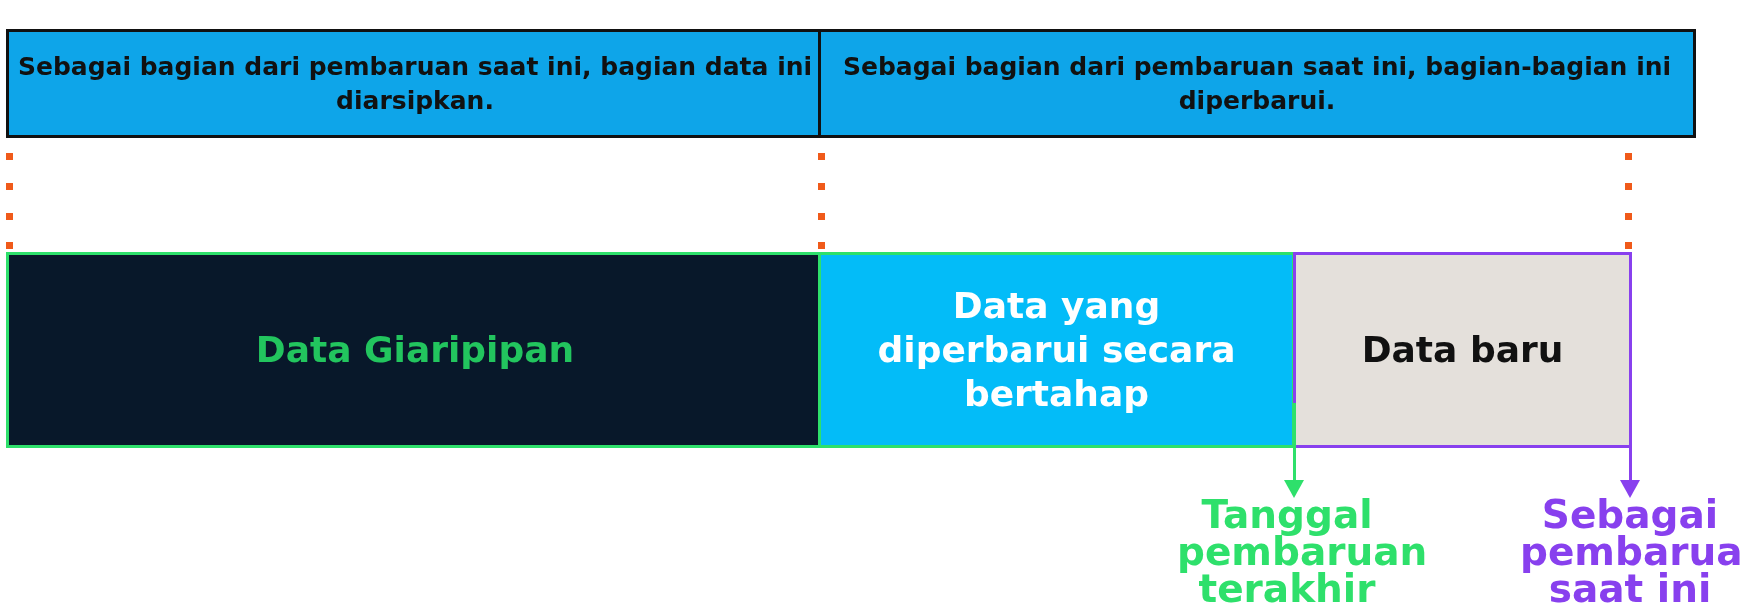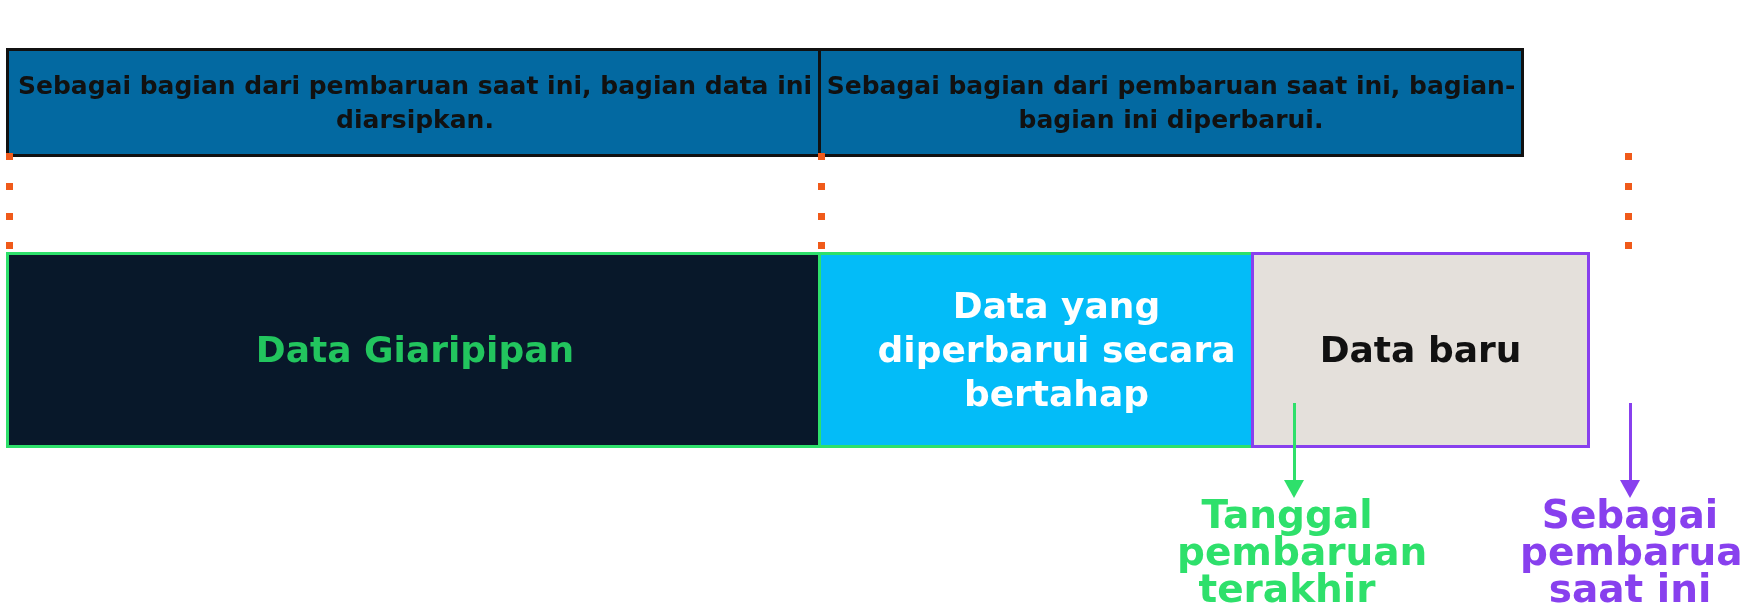--- a/index.html
+++ b/index.html
@@ -1,42 +1,42 @@
 <!DOCTYPE html>
 <html><head>
 <meta charset="utf-8">
 <style>
   html, body { margin: 0; padding: 0; }
   body {
     width: 1744px; height: 608px; background: #ffffff; position: relative; overflow: hidden;
     font-family: "DejaVu Sans", sans-serif;
   }
   .top-box {
-    position: absolute; top: 48px; height: 109px; box-sizing: border-box;
-    border: 3px solid #111111; background: #0369a1;
+    position: absolute; top: 29px; height: 109px; box-sizing: border-box;
+    border: 3px solid #111111; background: #0ea5e9;
     display: flex; align-items: center; justify-content: center; text-align: center;
     font-weight: bold; font-size: 25px; line-height: 34px; color: #111;
     padding: 0 0;
   }
   #box-left { left: 6px; width: 818px; }
-  #box-right { left: 818px; width: 706px; }
+  #box-right { left: 818px; width: 878px; }
   .dots {
     position: absolute; top: 150px; width: 7px; height: 100px;
   }
   .dots span {
     position: absolute; left: 0; width: 7px; height: 7px; background: #f05a1a;
   }
   .bar {
     position: absolute; top: 252px; height: 196px; box-sizing: border-box;
     display: flex; align-items: center; justify-content: center; text-align: center;
     font-weight: bold; font-size: 36px; line-height: 44px;
   }
   #bar-archived { left: 6px; width: 815px; background: #08182a; color: #22c55e; border: 3px solid #2ee06b; border-right: none; }
   #bar-incremental { left: 818px; width: 477px; background: #03bcf8; color: #fff; border: 3px solid #2ee06b; border-left: 3px solid #2ee06b; }
-  #bar-new { left: 1251px; width: 339px; background: #e4e0db; color: #111; border: 3px solid #8840ee; }
+  #bar-new { left: 1293px; width: 339px; background: #e4e0db; color: #111; border: 3px solid #8840ee; }
   .arrow-line { position: absolute; width: 3px; }
   .arrow-head {
     position: absolute; width: 0; height: 0;
     border-left: 10px solid transparent; border-right: 10px solid transparent;
   }
   .label {
     position: absolute; top: 496px; width: 220px; text-align: center;
     font-weight: bold; font-size: 39px; line-height: 37px;
   }
   #label-last { left: 1177px; color: #2ee06b; }

